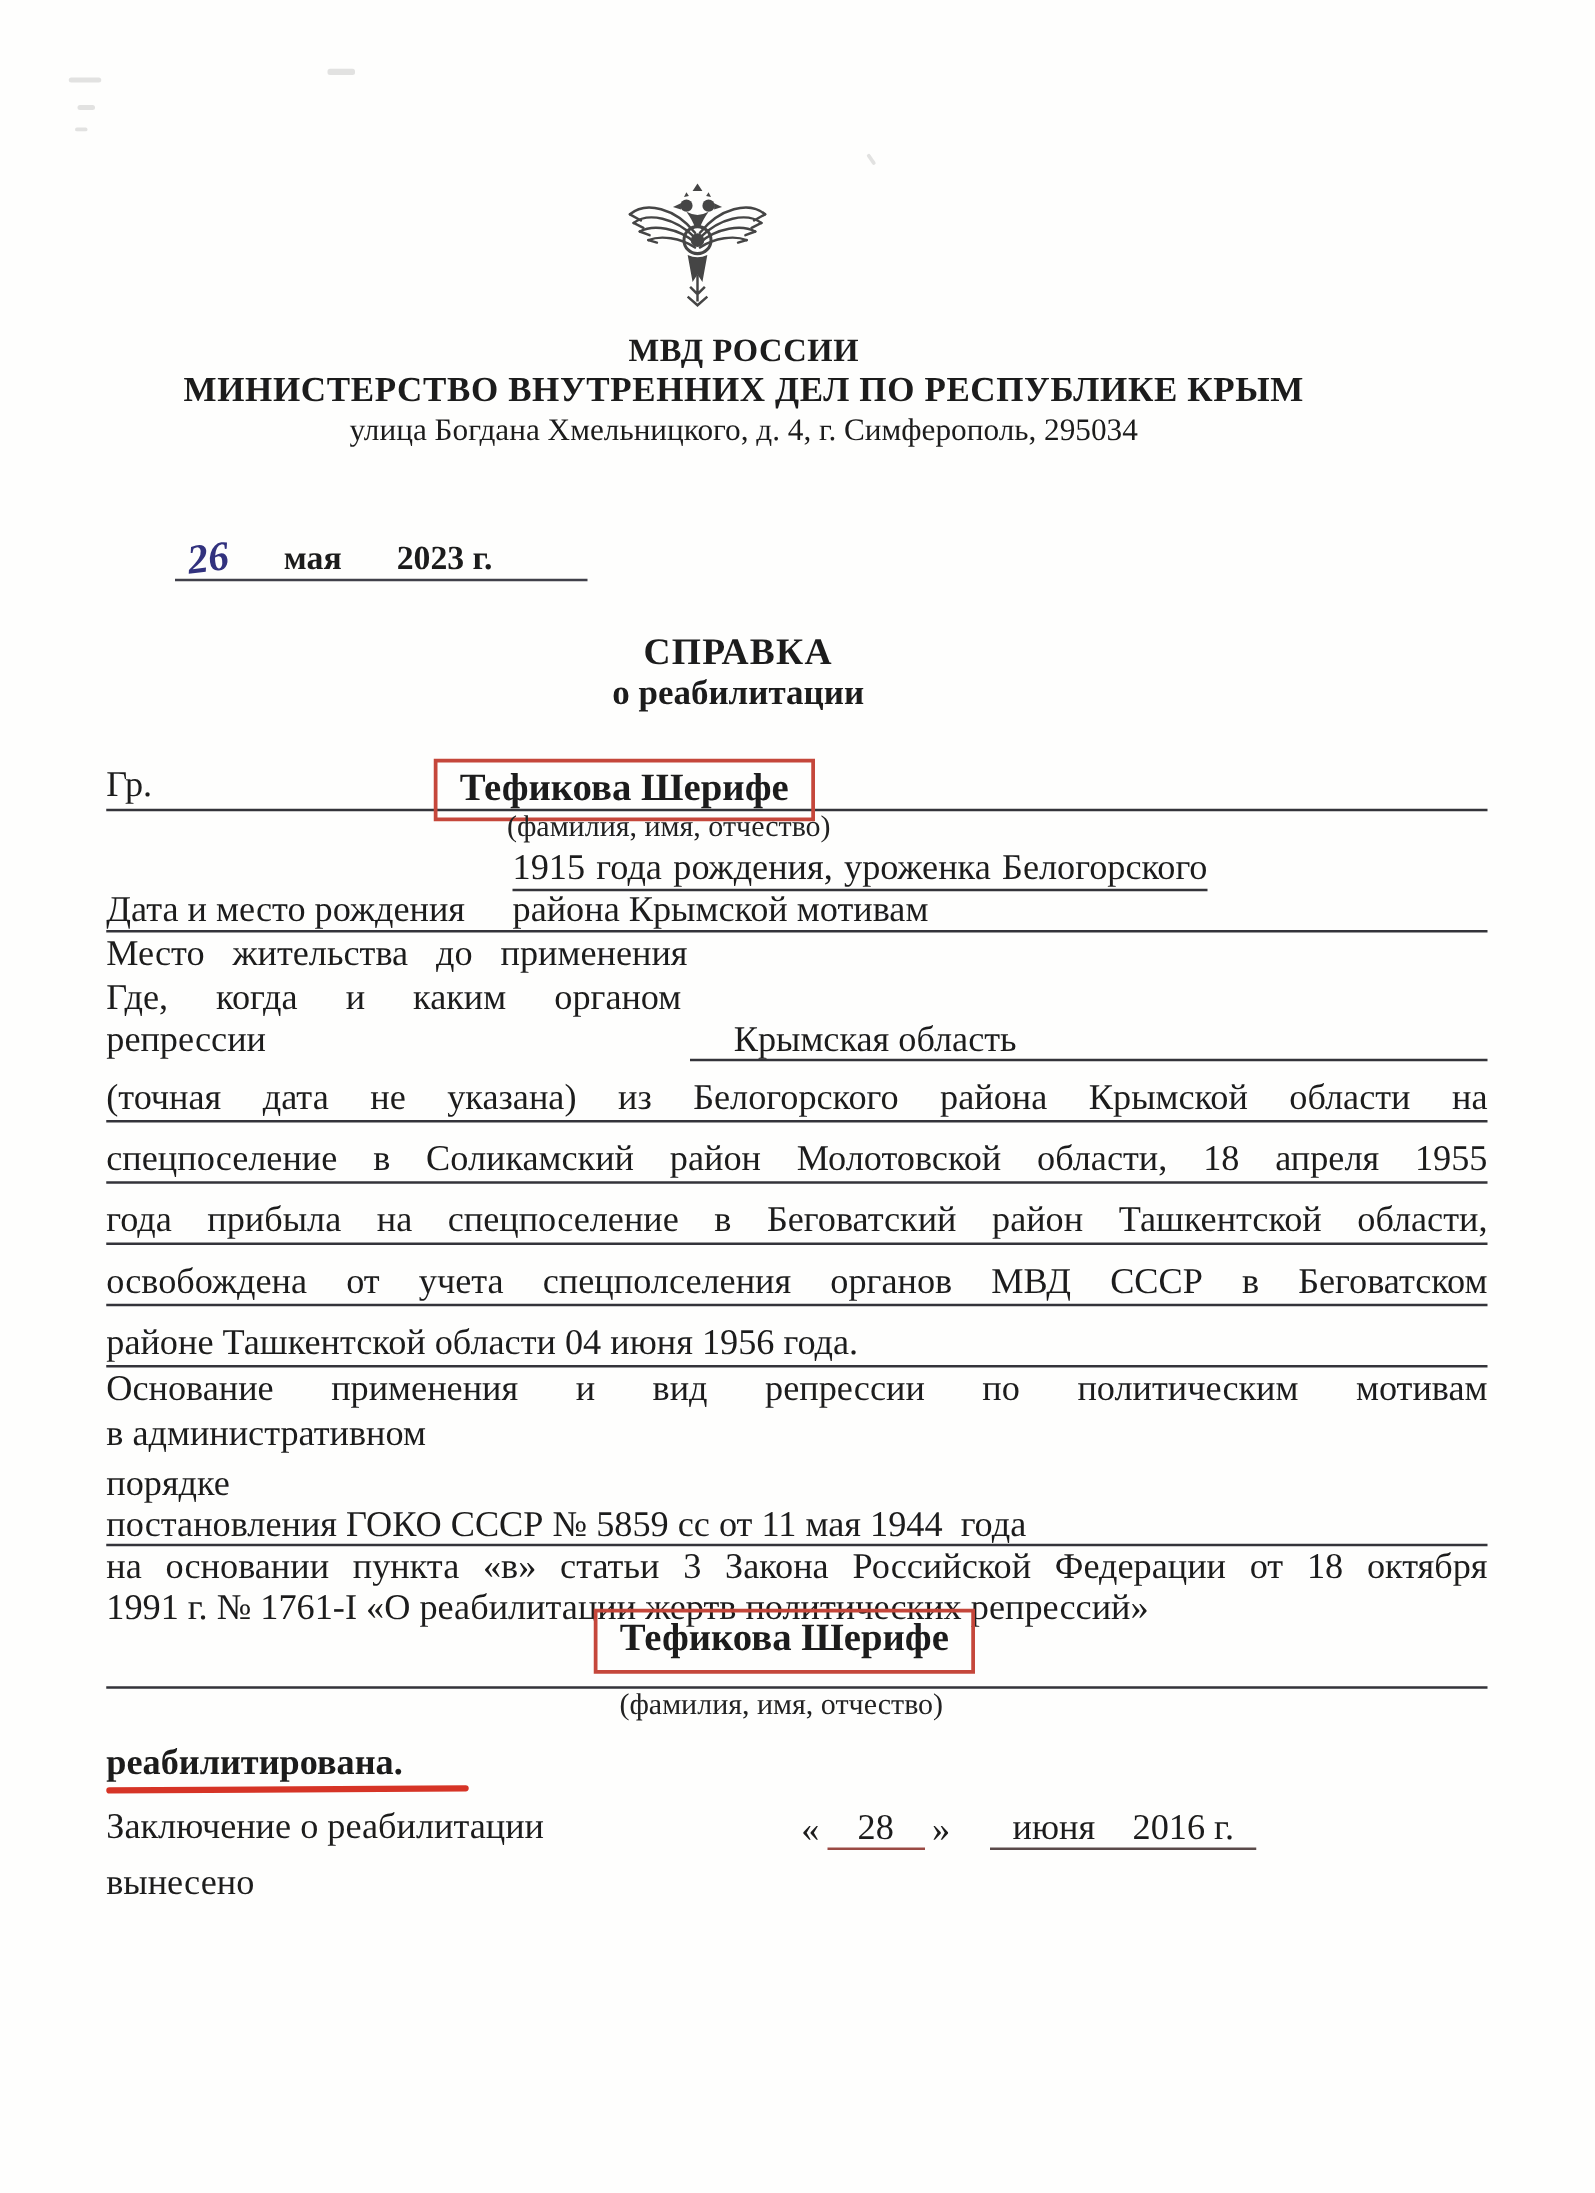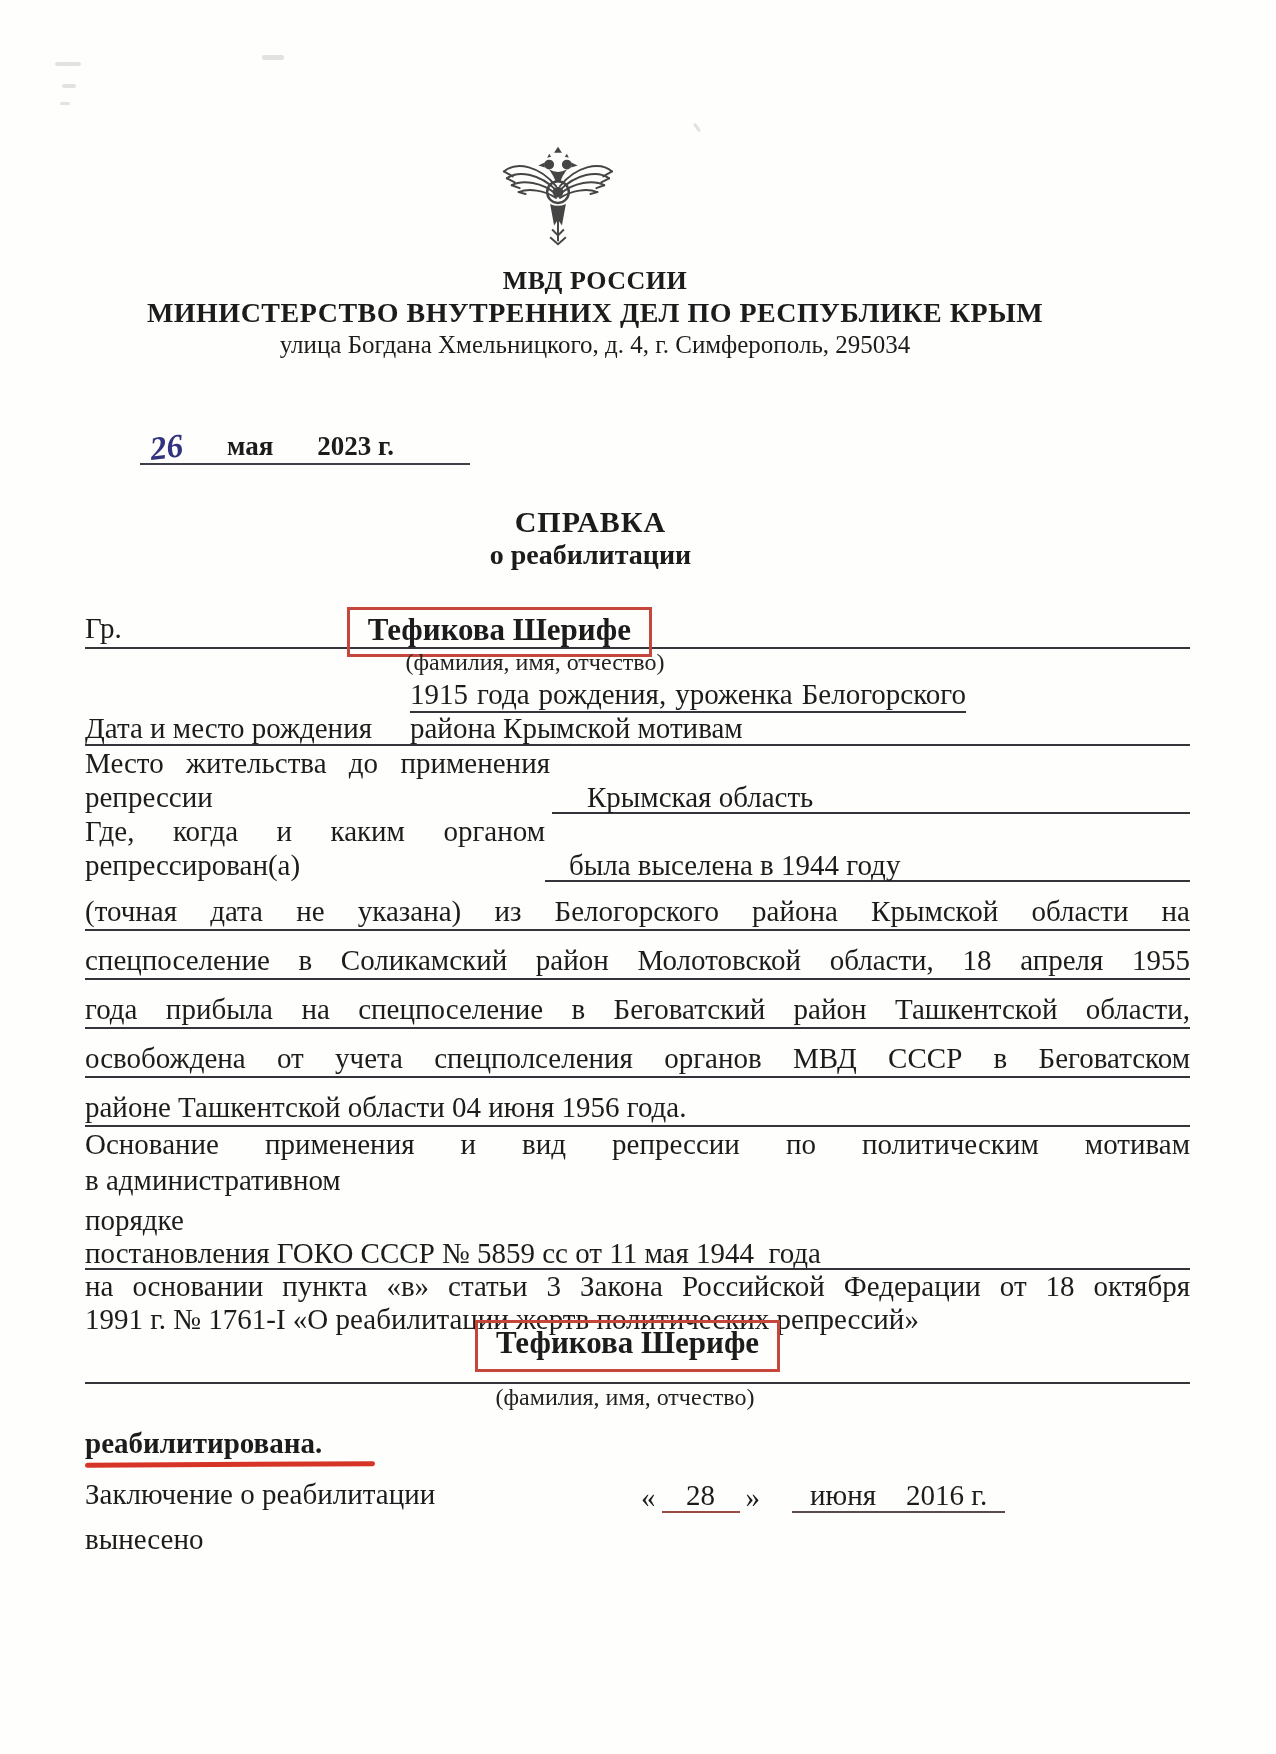--- a/index.html
+++ b/index.html
@@ -144,29 +144,25 @@
     </div>
     <div class="hint hint1">(фамилия, имя, отчество)</div>
 
     <div class="fs birth1 rule-b just">1915 года рождения, уроженка Белогорского</div>
     <div class="fs birth2 rule-b">
       <span class="lbl">Дата и место рождения</span>
       <span>района Крымской мотивам</span>
     </div>
 
     <div class="fs line35 lbl-just-465 just">Место жительства до применения</div>
+    <div class="fs line35 lbl-just-460 just">Где, когда и каким органом</div>
+
     <div class="fs line33">
       <span class="resid-lbl2">репрессии</span>
       <span class="val-fill rule-b pad-l35">Крымская область</span>
-    </div>
-
-    <div class="fs line35 lbl-just-460 just">Где, когда и каким органом</div>
-    <div class="fs line33">
-      <span class="repr-lbl2">репрессирован(а)</span>
-      <span class="val-fill rule-b pad-l24">была выселена в 1944 году</span>
     </div>
 
     <div class="fs ul-line rule-b just">(точная дата не указана) из Белогорского района Крымской области на</div>
     <div class="fs ul-line rule-b just">спецпоселение в Соликамский район Молотовской области, 18 апреля 1955</div>
     <div class="fs ul-line rule-b just">года прибыла на спецпоселение в Беговатский район Ташкентской области,</div>
     <div class="fs ul-line rule-b just">освобождена от учета спецполселения органов МВД СССР в Беговатском</div>
     <div class="fs ul-line rule-b">районе Ташкентской области 04 июня 1956 года.</div>
 
     <div class="fs line35 just">Основание применения и вид репрессии по политическим мотивам</div>
     <div class="fs" style="height:36px;line-height:36px;">в административном</div>

